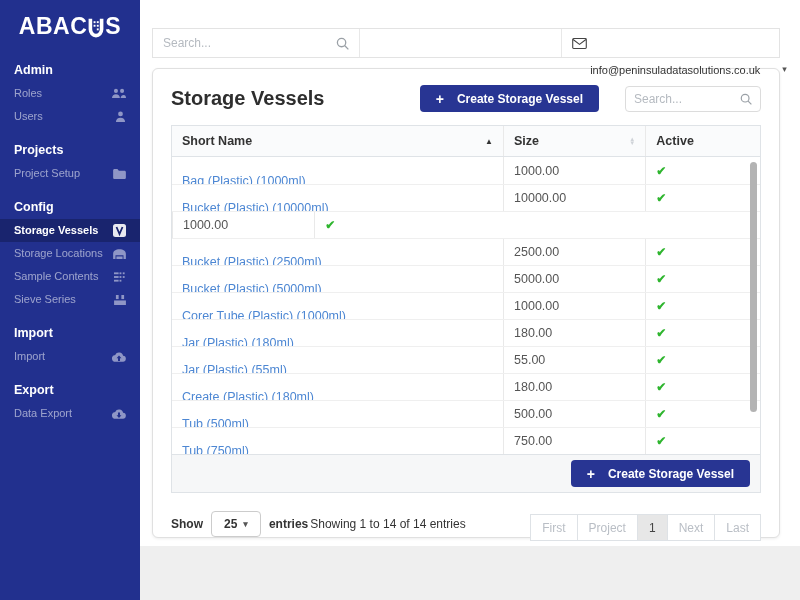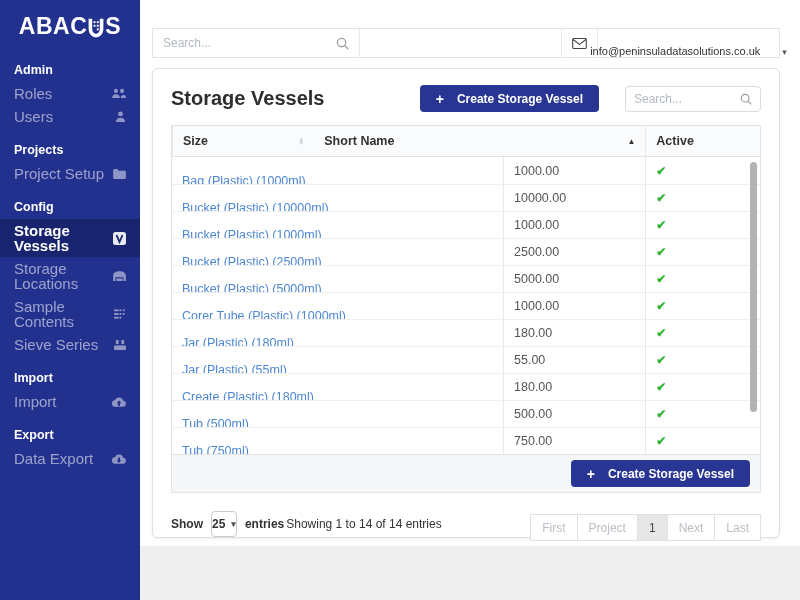--- a/index.html
+++ b/index.html
@@ -7,42 +7,42 @@
   body { font-family:"Liberation Sans", sans-serif; background:#efefef; }
   .app { display:flex; width:800px; height:600px; }
 
   
   .sidebar { width:140px; flex:0 0 140px; background:#22308e; color:#fff; height:600px; }
   .logo { text-align:center; padding:13px 0 8px; font-size:23px; font-weight:bold;
           letter-spacing:.5px; color:#fff; display:flex; justify-content:center; align-items:flex-end; gap:1px; cursor:pointer;}
   .logo svg { margin-bottom:2px; }
   .nav-section { margin-top:4px; }
   .nav-header { padding:11px 14px 5px; font-size:12.5px; font-weight:bold; color:#fff; }
-  .nav-item { display:flex; align-items:center; padding:4px 14px; font-size:15px;
+  .nav-item { display:flex; align-items:center; padding:4px 14px; font-size:11px;
               color:rgba(255,255,255,.55); text-decoration:none; cursor:pointer; line-height:15px;}
   .nav-item .nav-label { flex:1; }
   .nav-icon { display:inline-flex; align-items:center; opacity:.9; }
   .nav-icon svg { fill:rgba(255,255,255,.55); }
   .nav-item.active { background:#19246e; color:#fff; font-weight:bold; }
   .nav-item.active .nav-icon svg { fill:#fff; }
 
   
   .main { flex:1; display:flex; flex-direction:column; }
   .main-white { background:#fff; height:546px; padding:0 20px 0 12px; }
   .bottom-gray { flex:1; background:#efefef; }
 
   
   .topbar { margin-top:28px; height:30px; display:flex; border:1px solid #e3e3e3; background:#fff; align-items:stretch; }
   .tb-search { width:206px; display:flex; align-items:center; padding:0 10px; }
   .tb-search input { border:none; outline:none; flex:1; font-size:12px; font-family:inherit; color:#444; min-width:0;}
   input::placeholder { color:#b5bac0; }
   .tb-spacer { flex:1; border-left:1px solid #e8e8e8; }
   .tb-mail { width:36px; border-left:1px solid #e8e8e8; display:flex; align-items:center; justify-content:center; cursor:pointer; }
-  .tb-account { width:182px; border-left:1px solid #e8e8e8; display:flex; align-items:flex-end; justify-content:center;
-                gap:22px; font-size:11px; color:#333; cursor:pointer; white-space:nowrap; }
+  .tb-account { width:182px; border-left:1px solid #e8e8e8; display:flex; align-items:flex-start; justify-content:center;
+                gap:22px; font-size:11px; color:#333; cursor:pointer; white-space:nowrap;margin-top:35px; }
   .caret { font-size:9px; color:#555; }
 
   
   .card { margin-top:10px; background:#fff; border:1px solid #e0e0e0; border-radius:6px;
           box-shadow:0 1px 3px rgba(0,0,0,.07); padding:16px 18px 14px; height:470px; }
   .card-header { display:flex; align-items:center; margin-bottom:13px; }
   .page-title { font-size:20px; font-weight:bold; color:#2e2e2e; flex:1; }
   .btn-primary { background:#283593; color:#fff; border:none; border-radius:4px; height:27px;
                  font-size:12px; font-weight:bold; font-family:inherit; display:flex; align-items:center;
                  gap:13px; padding:0 16px; cursor:pointer; }
@@ -68,21 +68,21 @@
   .size-val { color:#555; }
   .check { color:#2eb52e; font-size:12px; font-weight:bold; }
   .scroll-thumb { position:absolute; right:3px; top:36px; width:7px; height:250px;
                   background:#b3b3b3; border-radius:4px; cursor:grab; }
   .tfoot-strip { background:#f6f7f8; border-top:1px solid #dfe3e7; height:38px; display:flex;
                  justify-content:flex-end; align-items:center; padding-right:10px; }
 
   
   .card-bottom { display:flex; align-items:center; margin-top:13px; font-size:12px; color:#333; }
   .lbl-bold { font-weight:bold; }
-  .page-size { margin:0 8px; border:1px solid #ccc; border-radius:4px; height:26px; padding:0 0;
+  .page-size { margin:0 8px; border:1px solid #ccc; border-radius:4px; height:26px; padding:0 12px;
                display:flex; align-items:center; gap:6px; font-weight:bold; cursor:pointer; background:#fff;}
   .showing { margin-left:2px; }
   .cb-spacer { flex:1; }
   .pagination { display:flex; }
   .page-btn { border:1px solid #dee2e6; background:#fff; color:#b9bec5; font-size:12px; font-family:inherit;
               padding:0 11px; height:27px; display:flex; align-items:center; margin-left:-1px; cursor:pointer;margin-top:8px; }
   .page-btn.active { background:#e7e7e7; color:#444; }
 </style>
 </head>
 <body>
@@ -257,31 +257,31 @@
                 <svg width="12" height="12" viewBox="0 0 14 14" fill="none" stroke="#9aa0a6" stroke-width="1.4">
                   <circle cx="6" cy="6" r="4.5"></circle>
                   <path d="m9.5 9.5 3.8 3.8"></path>
                 </svg>
               </span>
           </div>
         </div>
 
         <div class="table-wrap">
           <div class="trow thead">
+            <div class="tcell c-name">
+              <span>Short Name</span>
+              <span class="sort-asc">▲</span>
+            </div>
             <div class="tcell c-size">
               <span>Size</span>
               <span class="sort-none">
                 <span>▲</span>
                   <span>▼</span>
               </span>
             </div>
-            <div class="tcell c-name">
-              <span>Short Name</span>
-              <span class="sort-asc">▲</span>
-            </div>
             <div class="tcell c-active">
               <span>Active</span>
             </div>
           </div>
 
           <div class="tbody">
             <div class="trow">
               <div class="tcell c-name">
                   <a class="row-link">Bag (Plastic) (1000ml)</a>
                 </div>
@@ -297,23 +297,20 @@
                   <a class="row-link">Bucket (Plastic) (10000ml)</a>
                 </div>
               <div class="tcell c-size">
                   <span class="size-val">10000.00</span>
                 </div>
               <div class="tcell c-active">
                   <span class="check">✔</span>
                 </div>
             </div>
             <div class="trow">
-              <div class="tcell c-name">
-                  <a class="row-link">Bucket (Plastic) (1000ml)</a>
-                </div>
               <div class="tcell c-size">
                   <span class="size-val">1000.00</span>
                 </div>
               <div class="tcell c-active">
                   <span class="check">✔</span>
                 </div>
             </div>
             <div class="trow">
               <div class="tcell c-name">
                   <a class="row-link">Bucket (Plastic) (2500ml)</a>

